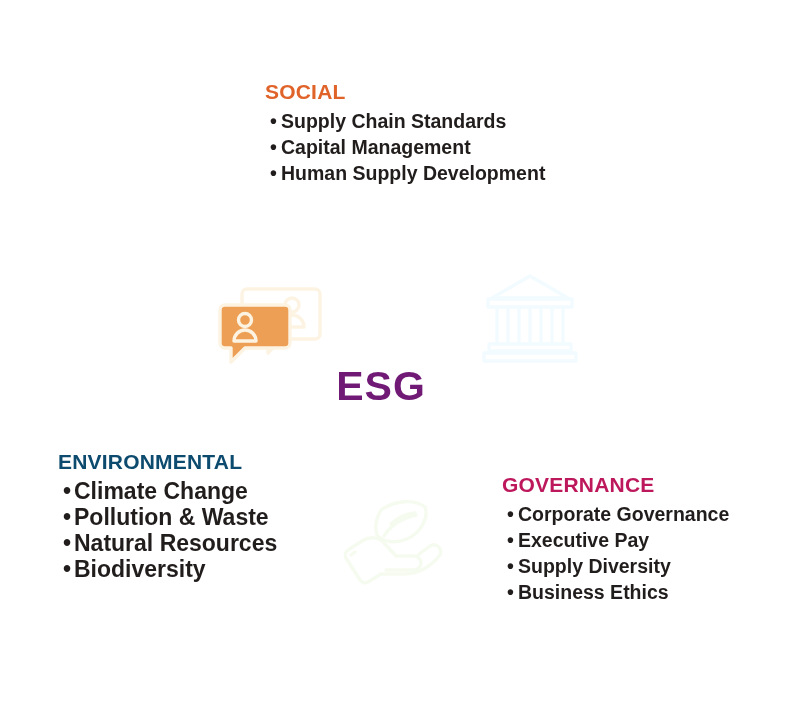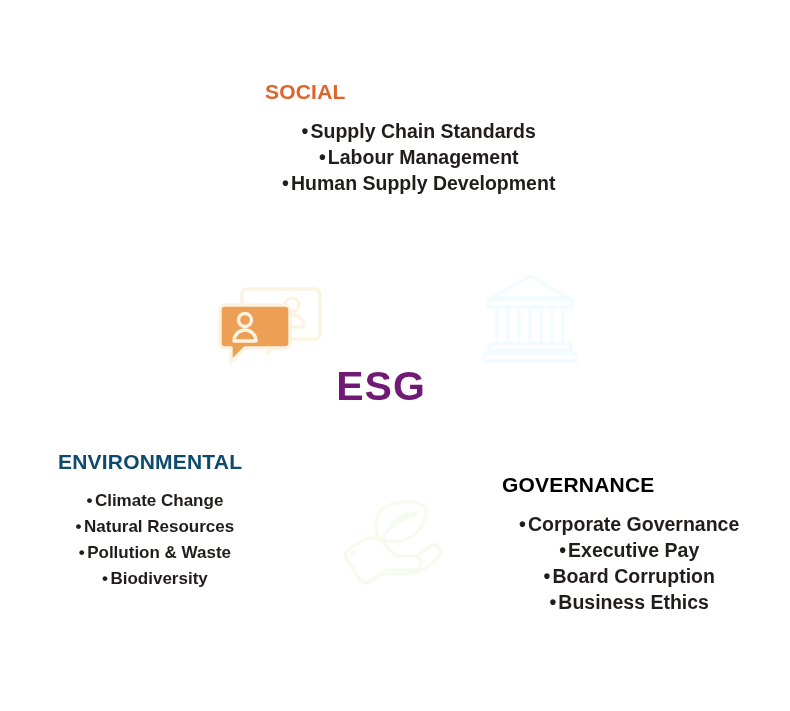--- a/index.html
+++ b/index.html
@@ -29,23 +29,22 @@
   .overlay-text {
     position: absolute;
   }
   .section-heading {
     font-weight: bold;
     letter-spacing: 0.2px;
     white-space: nowrap;
   }
   .bullet-list {
     list-style: none;
-    margin: 14px;
+    margin: 4px;
     padding: 0;
-    text-align: center;
   }
   .bullet-list li {
     white-space: nowrap;
     color: #211d1c;
     font-weight: bold;
   }
   .bullet-list li::before {
     content: "\2022";
     display: inline-block;
     width: 11px;
@@ -73,31 +72,31 @@
     left: 58px;
     top: 450px;
   }
   #environmental-block .section-heading {
     color: #0c4a6e;
     font-size: 21px;
     line-height: 24px;
     margin-bottom: 2px;
   }
   #environmental-block .bullet-list li {
-    font-size: 17px;
+    font-size: 23px;
     line-height: 26px;
   }
 
   
   #governance-block {
     left: 502px;
     top: 473px;
   }
   #governance-block .section-heading {
-    color: #000000;
+    color: #be185d;
     font-size: 21px;
     line-height: 24px;
     margin-bottom: 2px;
   }
   #governance-block .bullet-list li {
     font-size: 19.5px;
     line-height: 26px;
   }
 
   
@@ -228,41 +227,41 @@
                a6,6 0 0 0 8,2 l13,-8 h23
                c16,0 28,-9 36,-19 a7,7 0 0 0 -10,-9 l-12,9"></path>
       <path d="M355,552 l-4,3"></path>
     </g>
   </svg>
 
   <div class="overlay-text" id="social-block">
     <div class="section-heading">SOCIAL</div>
     <ul class="bullet-list">
       <li>Supply Chain Standards</li>
-      <li>Labour Management</li>
+      <li>Capital Management</li>
       <li>Human Supply Development</li>
     </ul>
   </div>
 
   <div class="overlay-text" id="environmental-block">
     <div class="section-heading">ENVIRONMENTAL</div>
     <ul class="bullet-list">
       <li>Climate Change</li>
+      <li>Pollution &amp; Waste</li>
       <li>Natural Resources</li>
-      <li>Pollution &amp; Waste</li>
       <li>Biodiversity</li>
     </ul>
   </div>
 
   <div class="overlay-text" id="governance-block">
     <div class="section-heading">GOVERNANCE</div>
     <ul class="bullet-list">
       <li>Corporate Governance</li>
       <li>Executive Pay</li>
-      <li>Board Corruption</li>
+      <li>Supply Diversity</li>
       <li>Business Ethics</li>
     </ul>
   </div>
 
   <div class="overlay-text" id="center-label">
     <span class="esg-word">ESG</span>
   </div>
 
 </div>
 

